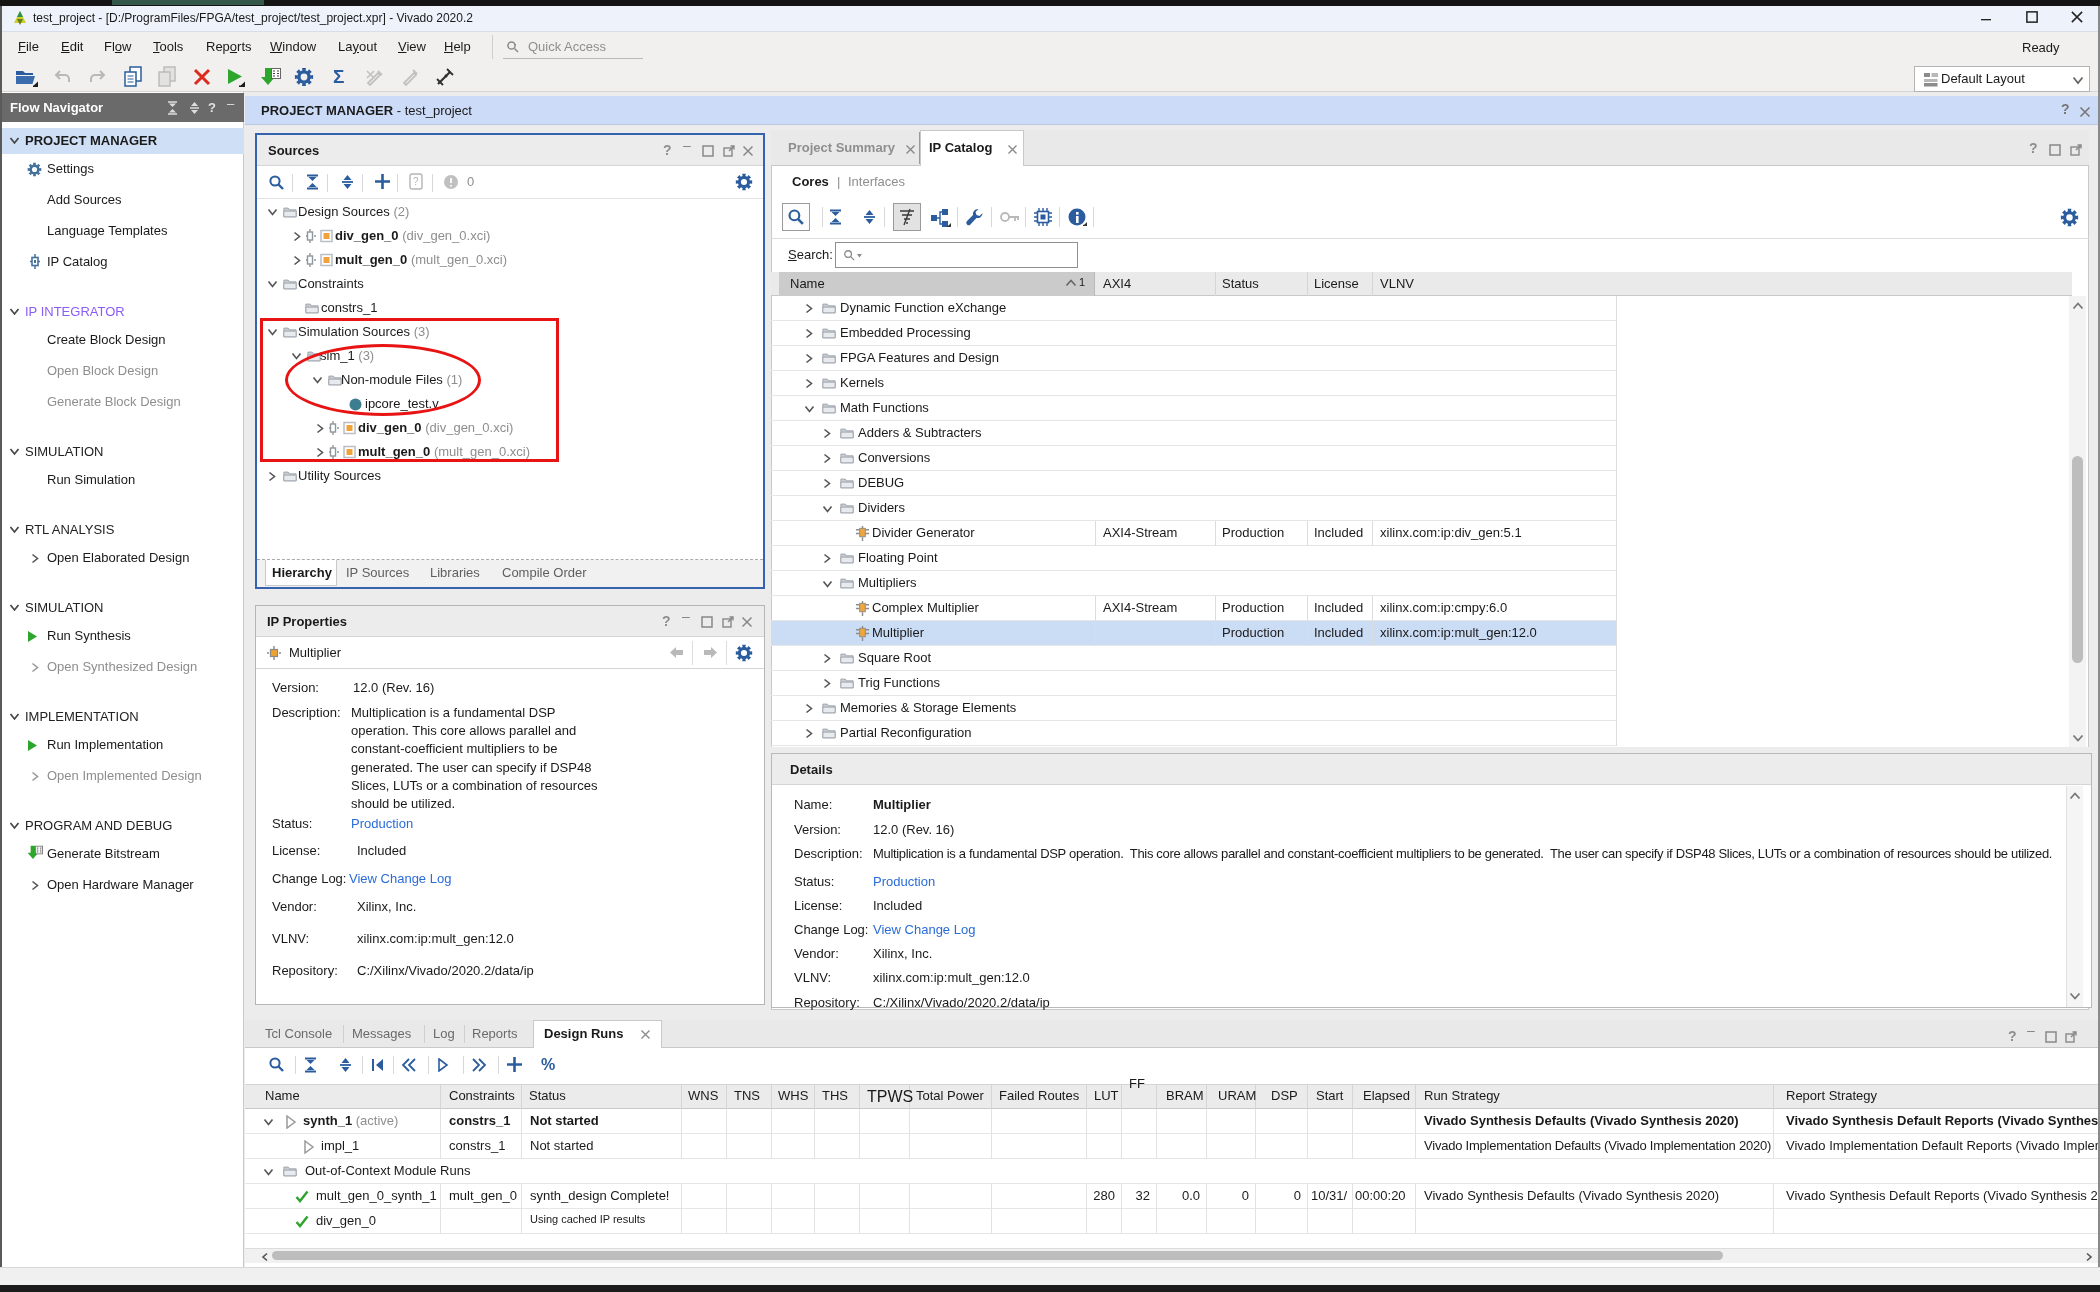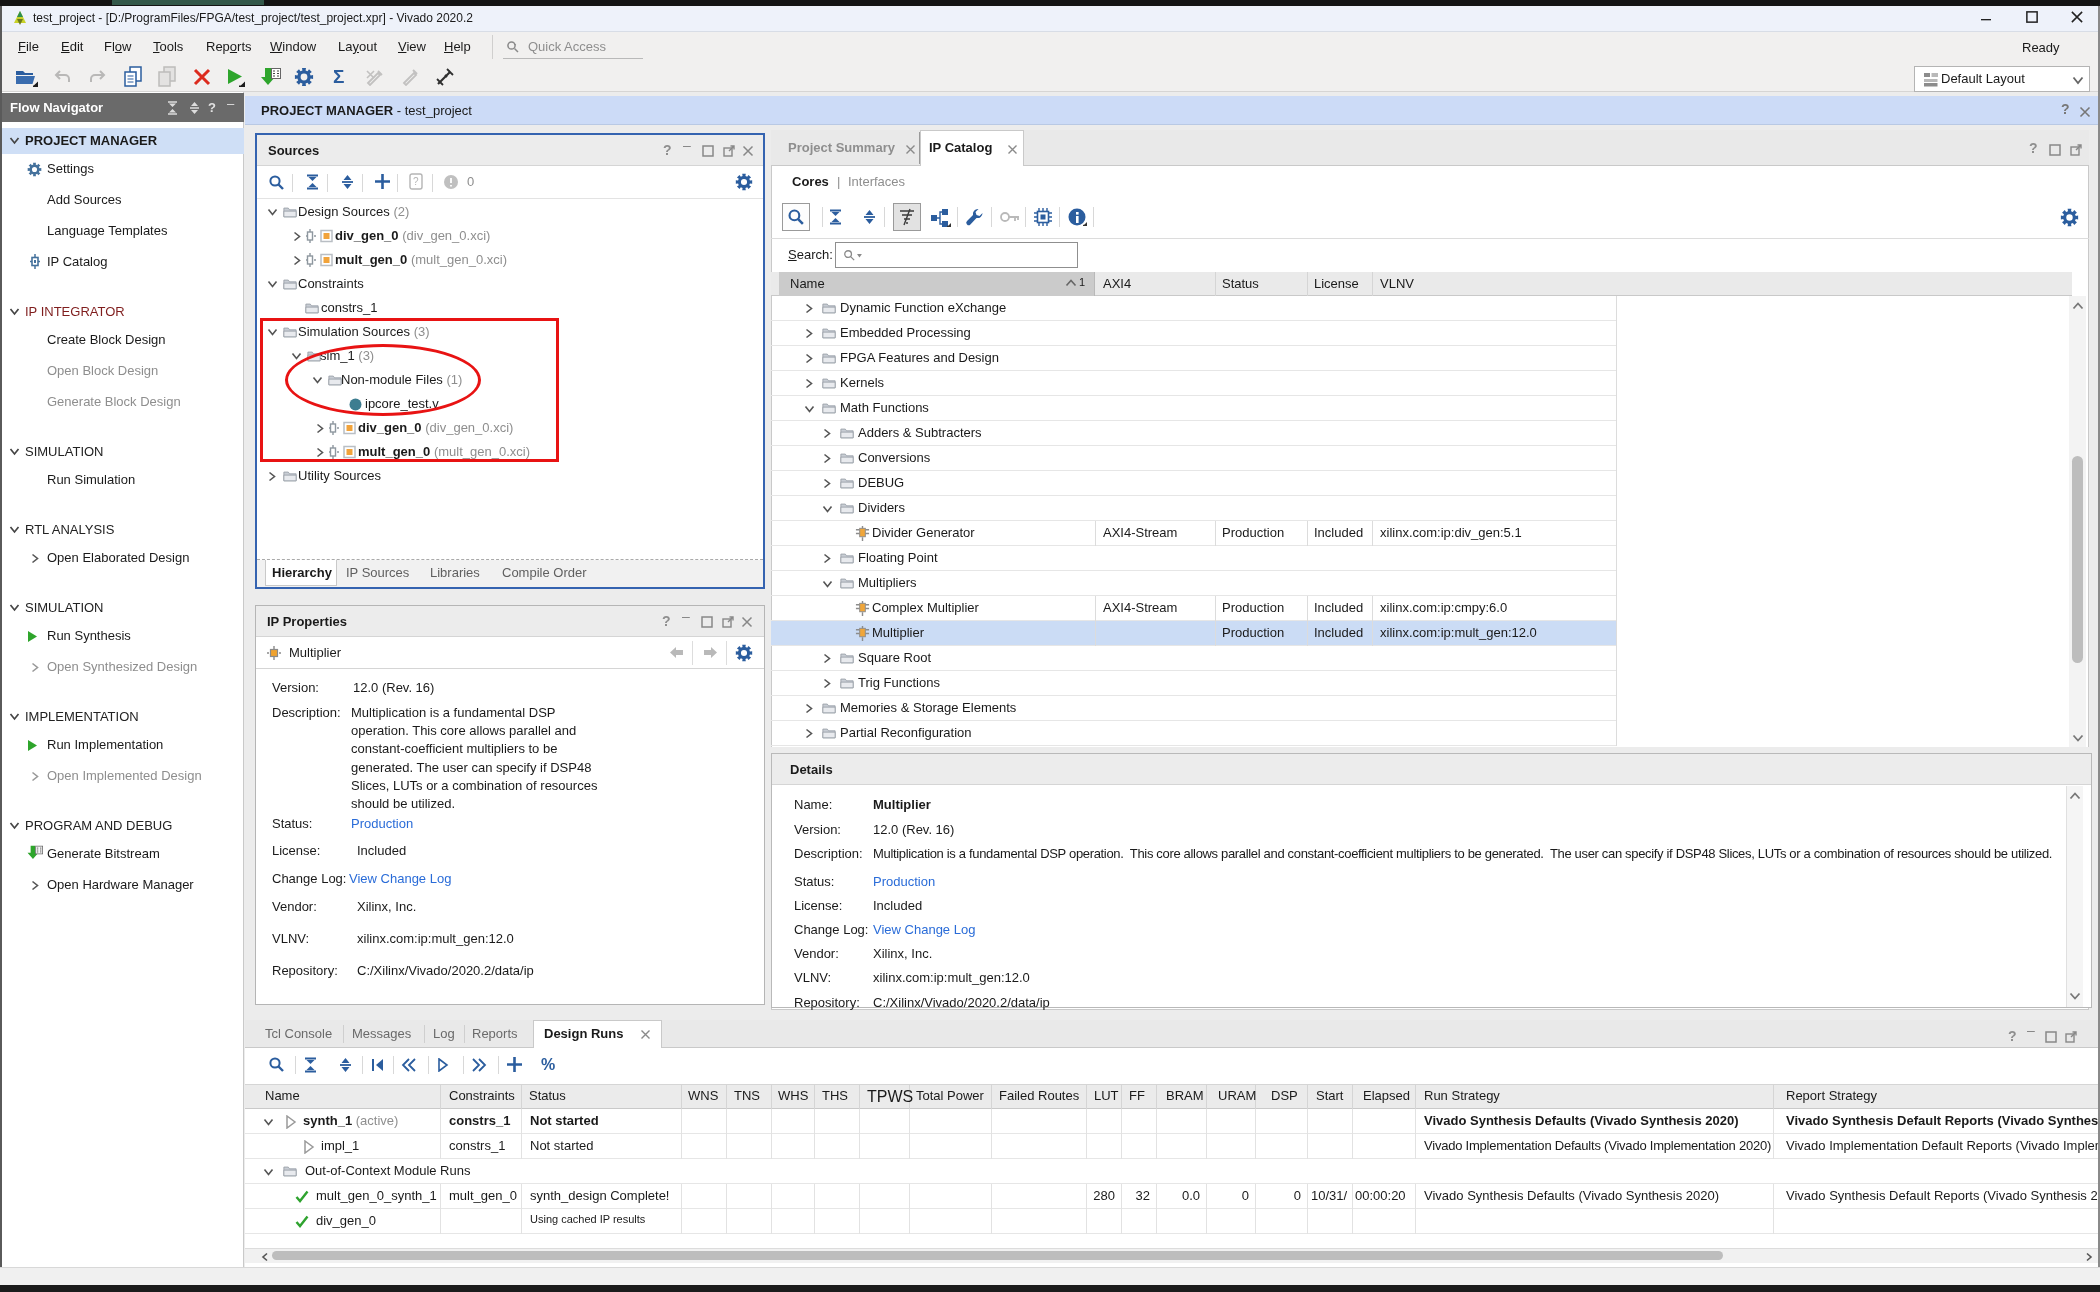--- a/index.html
+++ b/index.html
@@ -146,21 +146,21 @@
   <svg class="ico" style="left:28px;top:132px" width="14" height="15" viewBox="0 0 14 15">
       <path d="M7 0 v3 M7 12 v3 M2 7.5 h2 M10 7.5 h2" stroke="#44719c" stroke-width="1.5"></path>
       <rect x="4" y="3.5" width="6" height="8" fill="none" stroke="#44719c" stroke-width="1.6"></rect>
       <rect x="6" y="6" width="2" height="3" fill="#44719c"></rect>
     </svg>
   <div class="abs" style="left:47px;top:132px">IP Catalog</div>
 
   <svg class="ico" style="left:9px;top:184px" width="11" height="11" viewBox="0 0 11 11">
       <path d="M1.5 3 L5.5 8 L9.5 3" stroke="#444" stroke-width="1.7" fill="none"></path>
     </svg>
-  <div class="abs" style="left:25px;top:182px;color:#7f1d1d">IP INTEGRATOR</div>
+  <div class="abs" style="left:25px;top:182px;color:#8b5cf6">IP INTEGRATOR</div>
   <div class="abs" style="left:47px;top:210px">Create Block Design</div>
   <div class="abs g" style="left:47px;top:241px">Open Block Design</div>
   <div class="abs g" style="left:47px;top:272px">Generate Block Design</div>
 
   <svg class="ico" style="left:9px;top:324px" width="11" height="11" viewBox="0 0 11 11">
       <path d="M1.5 3 L5.5 8 L9.5 3" stroke="#444" stroke-width="1.7" fill="none"></path>
     </svg>
   <div class="abs" style="left:25px;top:322px;color:#222">SIMULATION</div>
   <div class="abs" style="left:47px;top:350px">Run Simulation</div>
 
@@ -881,21 +881,21 @@
     <div class="abs nw" style="left:204px;top:68px;font-size:13px">Constraints</div>
     <div class="abs nw" style="left:284px;top:68px;font-size:13px">Status</div>
     <div class="abs nw" style="left:443px;top:68px;font-size:13px">WNS</div>
     <div class="abs nw" style="left:489px;top:68px;font-size:13px">TNS</div>
     <div class="abs nw" style="left:533px;top:68px;font-size:13px">WHS</div>
     <div class="abs nw" style="left:577px;top:68px;font-size:13px">THS</div>
     <div class="abs nw" style="left:622px;top:68px;font-size:16px">TPWS</div>
     <div class="abs nw" style="left:671px;top:68px;font-size:13px">Total Power</div>
     <div class="abs nw" style="left:754px;top:68px;font-size:13px">Failed Routes</div>
     <div class="abs nw" style="left:849px;top:68px;font-size:13px">LUT</div>
-    <div class="abs nw" style="left:884px;top:68px;font-size:13px">FF</div>
+    <div class="abs nw" style="left:884px;top:56px;font-size:13px">FF</div>
     <div class="abs nw" style="left:921px;top:68px;font-size:13px">BRAM</div>
     <div class="abs nw" style="left:973px;top:68px;font-size:13px">URAM</div>
     <div class="abs nw" style="left:1026px;top:68px;font-size:13px">DSP</div>
     <div class="abs nw" style="left:1071px;top:68px;font-size:13px">Start</div>
     <div class="abs nw" style="left:1118px;top:68px;font-size:13px">Elapsed</div>
     <div class="abs nw" style="left:1179px;top:68px;font-size:13px">Run Strategy</div>
     <div class="abs nw" style="left:1541px;top:68px;font-size:13px">Report Strategy</div>
     <div class="abs" style="left:0;top:89px;width:1855px;height:25px;border-bottom:1px solid #e6e6e6"></div>
     <div class="abs" style="left:0;top:114px;width:1855px;height:25px;border-bottom:1px solid #e6e6e6"></div>
     <div class="abs" style="left:0;top:139px;width:1855px;height:25px;border-bottom:1px solid #e6e6e6"></div>

